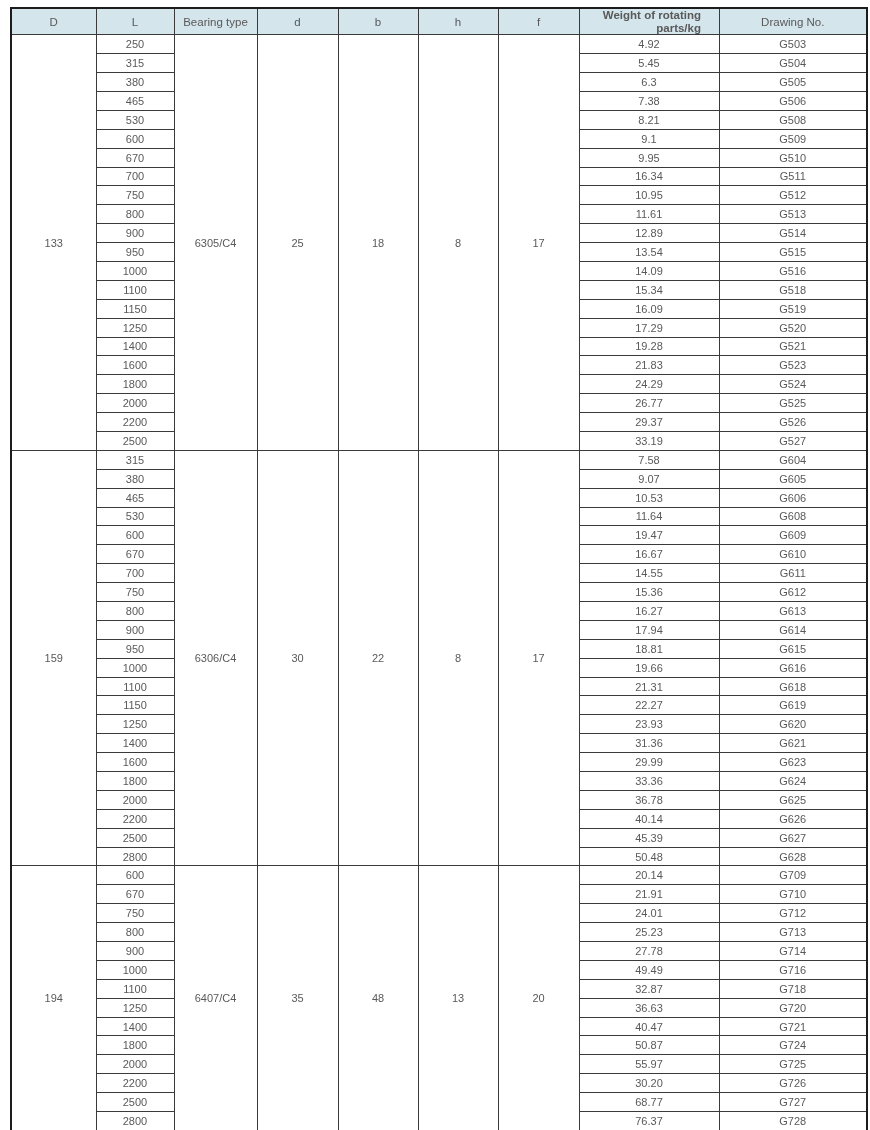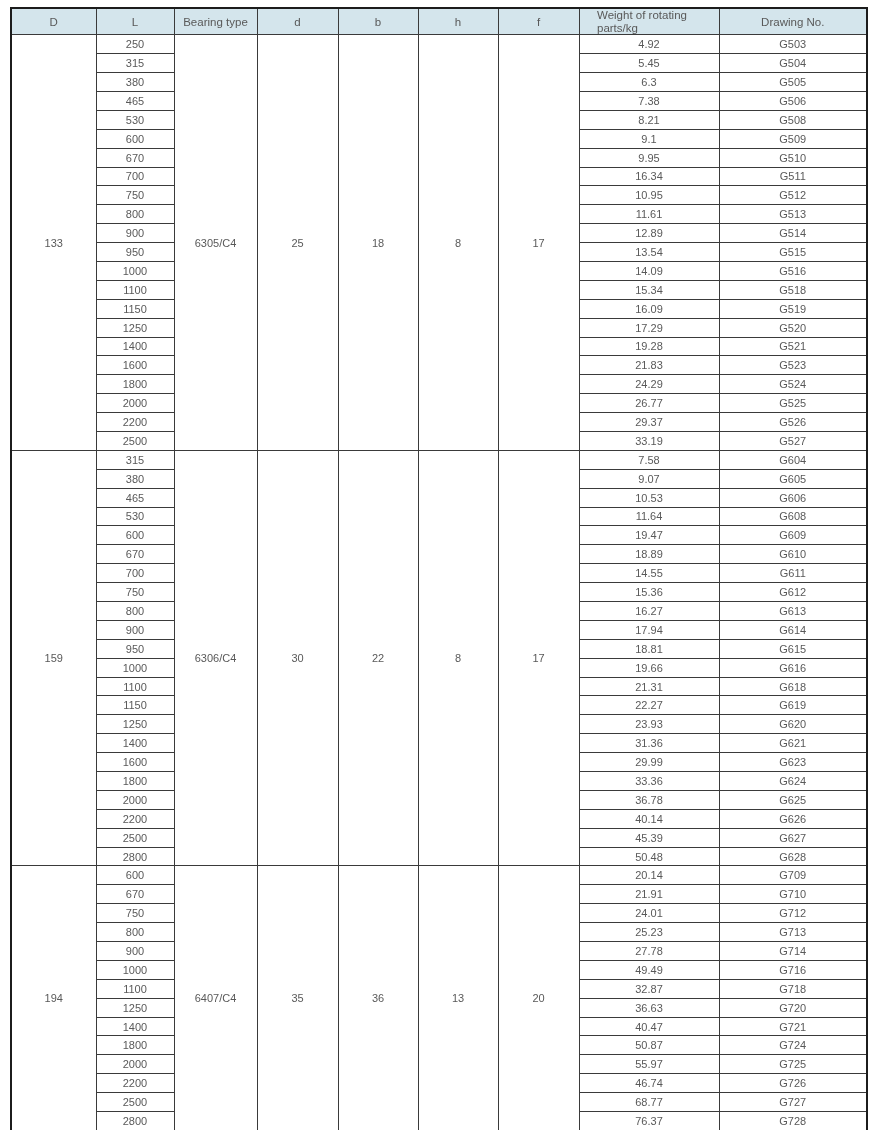--- a/index.html
+++ b/index.html
@@ -33,25 +33,26 @@
     font-size: 11.5px;
     height: 23px;
   }
   .spec-table td {
     font-size: 11px;
     height: 17.9px;
     background: #ffffff;
   }
   .weight-label {
     display: inline-block;
-    text-align: left;
+    text-align: right;
     line-height: 1.1;
     white-space: normal;
     width: 104px;
     vertical-align: middle;
+    font-weight: bold;
   }
   col.c-d       { width: 85px;  }
   col.c-l       { width: 78px;  }
   col.c-bearing { width: 83px;  }
   col.c-dd      { width: 81px;  }
   col.c-b       { width: 80px;  }
   col.c-h       { width: 80px;  }
   col.c-f       { width: 81px;  }
   col.c-weight  { width: 140px; }
   col.c-drawing { width: 148px; }
@@ -229,21 +230,21 @@
         <td>11.64</td>
         <td>G608</td>
       </tr>
       <tr>
         <td>600</td>
         <td>19.47</td>
         <td>G609</td>
       </tr>
       <tr>
         <td>670</td>
-        <td>18.89</td>
+        <td>16.67</td>
         <td>G610</td>
       </tr>
       <tr>
         <td>700</td>
         <td>14.55</td>
         <td>G611</td>
       </tr>
       <tr>
         <td>750</td>
         <td>15.36</td>
@@ -317,21 +318,21 @@
       <tr>
         <td>2800</td>
         <td>50.48</td>
         <td>G628</td>
       </tr>
       <tr>
         <td rowspan="14">194</td>
         <td>600</td>
         <td rowspan="14">6407/C4</td>
         <td rowspan="14">35</td>
-        <td rowspan="14">36</td>
+        <td rowspan="14">48</td>
         <td rowspan="14">13</td>
         <td rowspan="14">20</td>
         <td>20.14</td>
         <td>G709</td>
       </tr>
       <tr>
         <td>670</td>
         <td>21.91</td>
         <td>G710</td>
       </tr>
@@ -375,21 +376,21 @@
         <td>50.87</td>
         <td>G724</td>
       </tr>
       <tr>
         <td>2000</td>
         <td>55.97</td>
         <td>G725</td>
       </tr>
       <tr>
         <td>2200</td>
-        <td>46.74</td>
+        <td>30.20</td>
         <td>G726</td>
       </tr>
       <tr>
         <td>2500</td>
         <td>68.77</td>
         <td>G727</td>
       </tr>
       <tr>
         <td>2800</td>
         <td>76.37</td>

